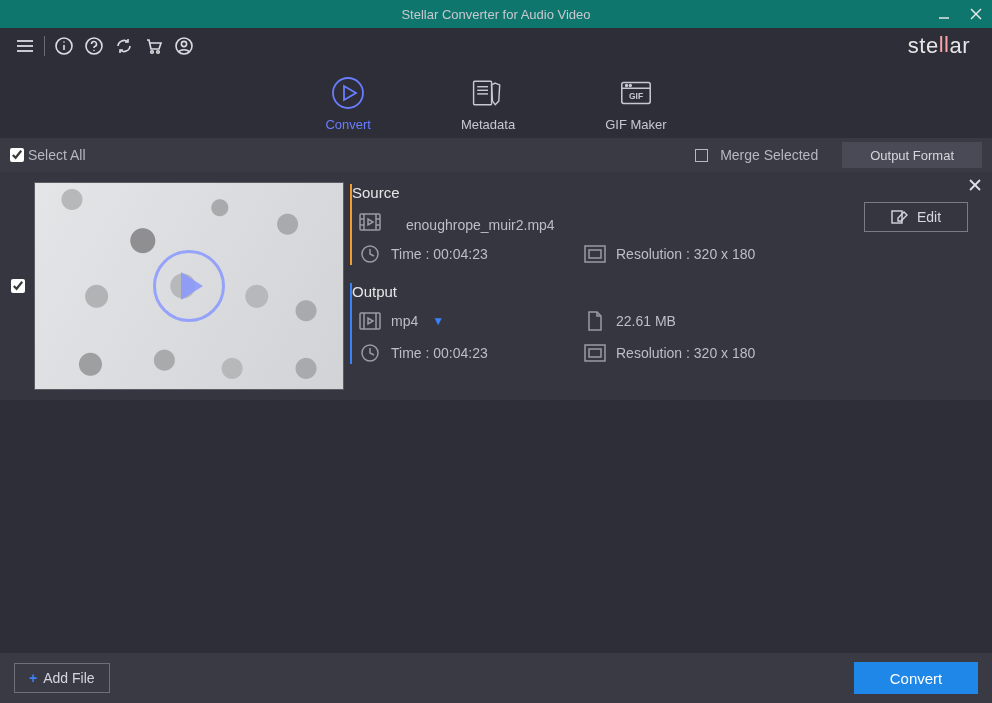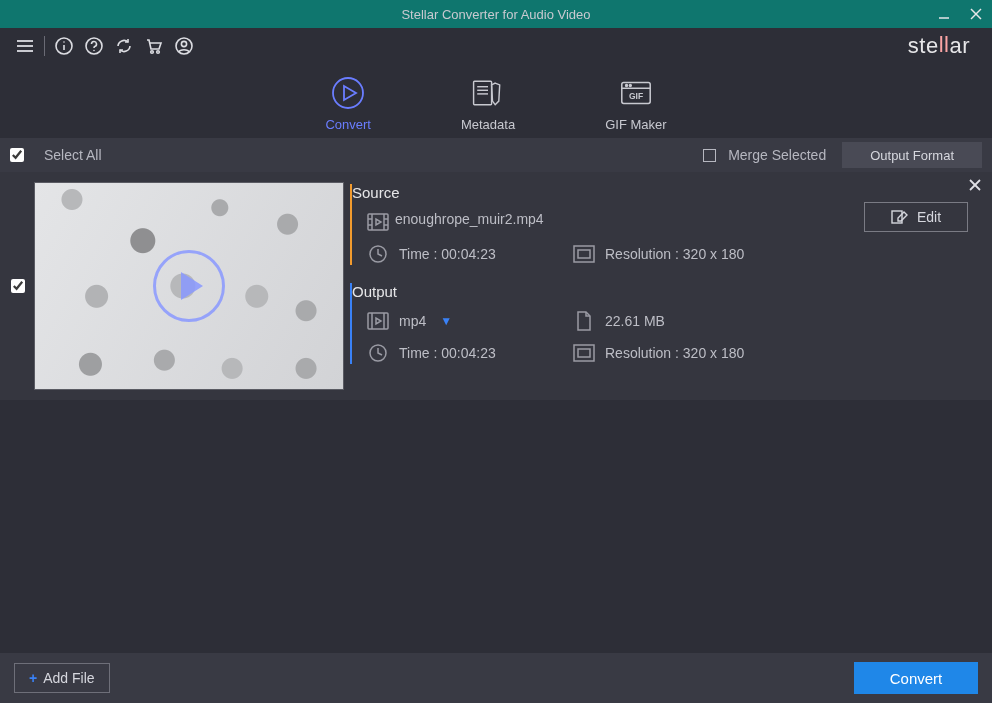--- a/index.html
+++ b/index.html
@@ -22,23 +22,23 @@
 
   
   .modes { height: 74px; display: flex; justify-content: center; align-items: flex-end; gap: 90px; padding-bottom: 6px; }
   .modes .mode { display: flex; flex-direction: column; align-items: center; gap: 6px; cursor: pointer; color: #c8c9d0; font-size: 13px; }
   .modes .mode.active { color: #6a7dff; }
   .mode .mode-icon { width: 36px; height: 36px; display:flex; align-items:center; justify-content:center; }
   .mode .mode-icon svg { stroke: currentColor; fill: none; }
 
   
   .select-row { height: 34px; background: #393a44; display: flex; align-items: center; padding: 0 10px; font-size: 14px; color:#b6b7c0; }
-  .select-row label { display:flex; align-items:center; gap:20px; cursor:pointer; }
+  .select-row label { display:flex; align-items:center; gap:4px; cursor:pointer; }
   .select-row .spacer { flex:1; }
-  .select-row .merge-lbl { display:flex; align-items:center; gap:12px; margin-right:16px; cursor:pointer; }
+  .select-row .merge-lbl { display:flex; align-items:center; gap:12px; margin-right:24px; cursor:pointer; }
   .output-format-btn { height:26px; padding:0 28px; background:#494a55; border:none; color:#d6d7de; font-size:13px; cursor:pointer; }
   input[type=checkbox]{ width:14px; height:14px; accent-color:#fff; cursor:pointer; }
   input.unchecked { appearance:none; width:13px; height:13px; border:1px solid #b6b7c0; background:transparent; }
 
   
   .files-area { background:#35363f; }
   .file-item { display:flex; align-items:flex-start; padding:10px 10px 10px 6px; position:relative; }
   .file-check { width:24px; display:flex; align-items:center; justify-content:center; align-self:center; }
   .thumb { width:310px; height:208px; border:1px solid #5a5b63; margin-left:4px; background: radial-gradient(circle at 35% 28%, #8f8f91 0 12px, transparent 13px),
     radial-gradient(circle at 12% 8%, #b7b8ba 0 10px, transparent 11px),
@@ -57,21 +57,21 @@
   }
   .thumb .play-circle { width:72px; height:72px; border-radius:50%; border:3px solid #8a99ff; display:flex; align-items:center; justify-content:center; opacity:0.85; }
   .thumb .play-circle::before { content:""; display:block; width:0; height:0; border-left:22px solid #8a99ff; border-top:14px solid transparent; border-bottom:14px solid transparent; margin-left:6px; }
 
   .details { flex:1; padding-left:18px; padding-top:2px; font-size:14px; color:#bdbec6; }
   .section-head { color:#e6e6e8; font-size:15px; margin-bottom:10px; }
   .section { border-left:2px solid transparent; margin-left:-12px; }
   .section.source { border-left-color:#f29b2e; }
   .section.output { border-left-color:#3a82f7; margin-top:18px; }
 
-  .row { display:flex; align-items:flex-start; gap:6px; margin:10px 15px; }
+  .row { display:flex; align-items:flex-end; gap:25px; margin:10px 7px; }
   .row .col { display:flex; align-items:center; gap:10px; width:200px; }
   .row .col2 { display:flex; align-items:center; gap:10px; }
   .mini-icon { width:22px; height:22px; flex:0 0 22px; display:flex; align-items:center; justify-content:center; color:#9a9ba4; }
   .mini-icon svg { stroke:currentColor; fill:none; stroke-width:1.5; }
   .closex { position:absolute; top:6px; right:10px; cursor:pointer; color:#e0e1e6; }
   .closex svg{width:14px;height:14px;}
   .edit-btn { position:absolute; top:30px; right:24px; width:104px; height:30px; border:1px solid #7a7b84; background:transparent; color:#d6d7de; display:flex; align-items:center; justify-content:center; gap:8px; cursor:pointer; font-size:14px; }
   .fmt-drop { display:flex; align-items:center; gap:14px; cursor:pointer; }
   .fmt-drop .caret { color:#3a82f7; font-size:12px; }
 

